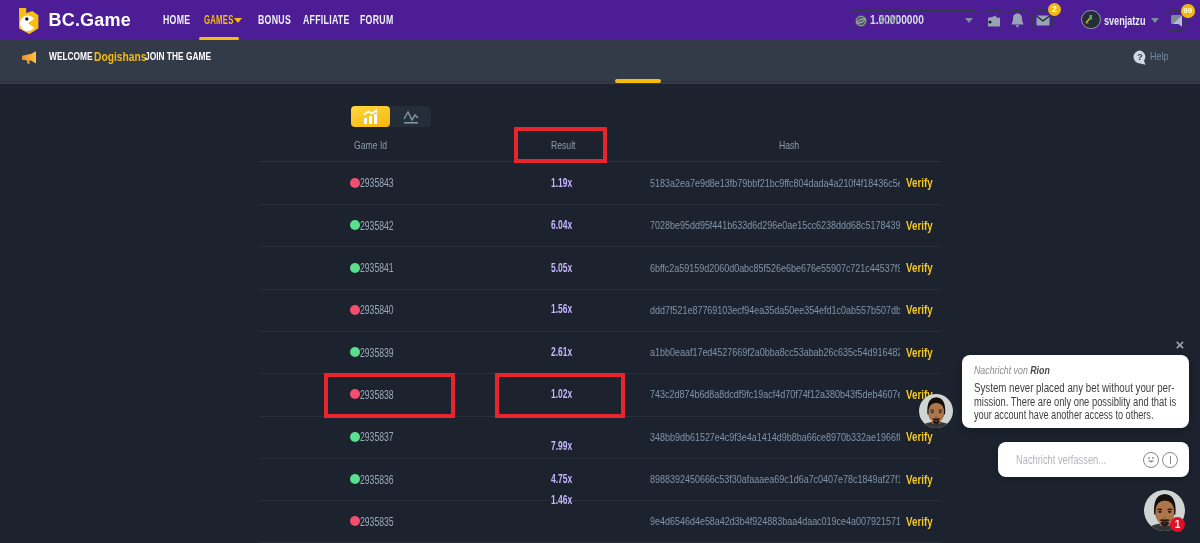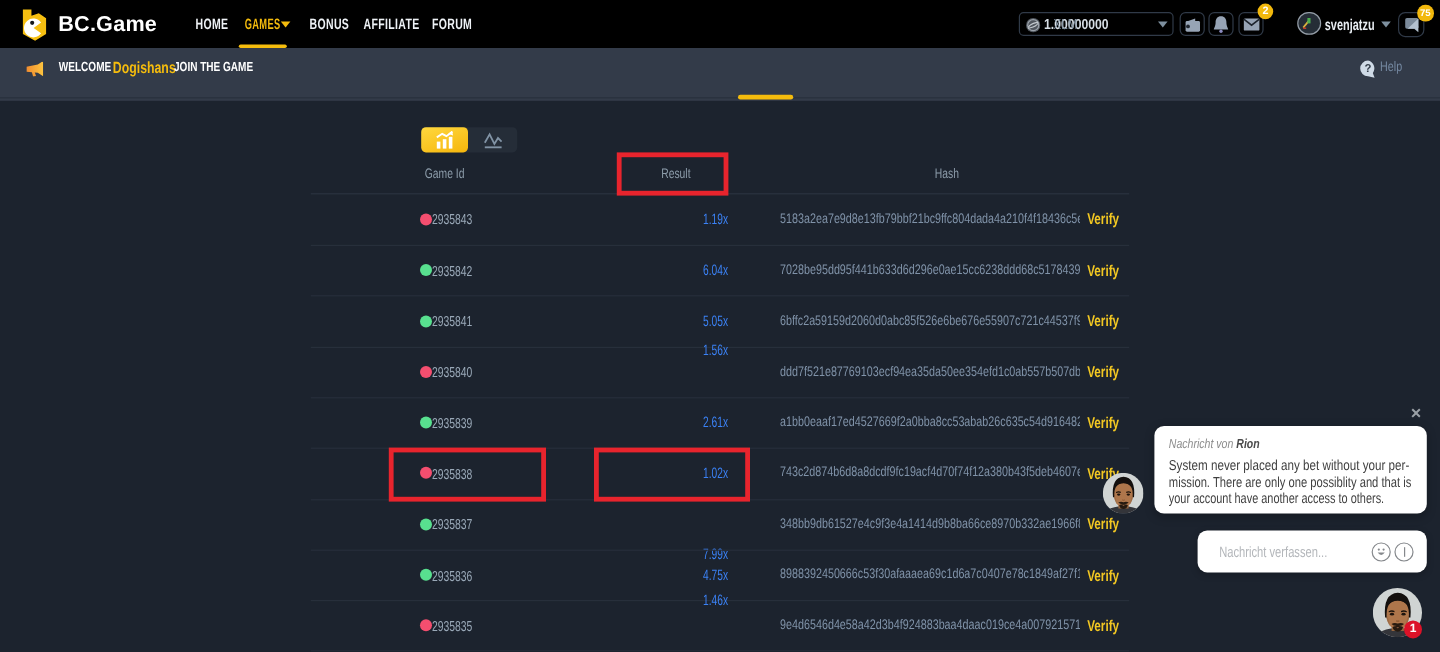--- a/index.html
+++ b/index.html
@@ -2,21 +2,21 @@
 <html><head>
 <meta charset="utf-8">
 <style>
   * { margin:0; padding:0; box-sizing:border-box; }
   html,body { width:1200px; height:543px; overflow:hidden; }
   body { font-family:"Liberation Sans", sans-serif; background:#1c232e; position:relative; }
   .abs { position:absolute; }
   .sx { display:inline-block; transform-origin:left center; white-space:nowrap; }
 
   
-  #navbar { position:absolute; left:0; top:0; width:1200px; height:40px; background:#000000; }
+  #navbar { position:absolute; left:0; top:0; width:1200px; height:40px; background:#4c1d95; }
   #logotext { position:absolute; left:48.5px; top:0; height:40px; line-height:41px; font-size:18px; font-weight:bold; color:#fff; letter-spacing:0.2px; }
   .navlink { position:absolute; top:0; height:40px; line-height:41px; font-size:12.5px; font-weight:bold; color:#eef2f6; letter-spacing:0.4px;text-align:right; }
   .navlink .sx { transform:scaleX(0.70); }
   #nav-games { color:#f5bc0d; }
   #games-underline { position:absolute; left:198.5px; top:37px; width:40px; height:3px; background:#f5bc0d; border-radius:1.5px; }
   .caret { display:inline-block; width:0; height:0; border-left:4px solid transparent; border-right:4px solid transparent; border-top:5px solid #f5bc0d; }
   .caret-gray { border-top-color:#7e909f; }
 
   #pill { position:absolute; left:849px; top:10px; width:129px; height:19.5px; border:1px solid #303a48; border-radius:4px; }
   #balance { position:absolute; left:870px; top:0px; height:40px; line-height:41px; font-size:12px; font-weight:bold; color:#d7dee5; }
@@ -47,21 +47,21 @@
   .th { position:absolute; font-size:11.5px; color:#8d9dab; }
   .th .sx { transform:scaleX(0.75); }
   #thead-line { position:absolute; left:259px; top:161px; width:682px; height:1px; background:#2b3440; }
   .rowsep { position:absolute; left:259px; width:682px; height:1px; background:#272f3b; }
 
   .dot { position:absolute; width:10px; height:10px; border-radius:50%; }
   .dot.red { background:#f44e6f; }
   .dot.green { background:#58e08f; }
   .gid { position:absolute; left:360px; font-size:12px; color:#9aa9b8; }
   .gid .sx { transform:scaleX(0.72); }
-  .res { position:absolute; left:512px; width:100px; text-align:right; font-size:12.5px; font-weight:normal; color:#3b82f6; }
+  .res { position:absolute; left:512px; width:100px; text-align:center; font-size:12.5px; font-weight:bold; color:#c4b5fd; }
   .res .sx { transform:scaleX(0.68); transform-origin:center; }
   .hash { position:absolute; left:650px; width:250px; overflow:hidden; white-space:nowrap; font-size:11.5px; color:#8093a9; }
   .hash .sx { transform:scaleX(0.78); }
   .verify { position:absolute; left:906px; font-size:13px; font-weight:bold; color:#f3c822; }
   .verify .sx { transform:scaleX(0.75); }
 
   .redrect { position:absolute; border:4px solid #e8242d; }
 
   
   #chat-close { position:absolute; left:1172px; top:337px; width:16px; height:16px; color:#9aa0a6; font-size:15px; line-height:16px; text-align:center; font-weight:bold; }
@@ -135,21 +135,21 @@
   <div id="username"><span class="sx">svenjatzu</span></div>
   <span class="caret caret-gray abs" style="left:1150.5px;top:18px"></span>
 
   <div class="iconbox" style="left:1164.6px;width:22px;height:21px;border-radius:6px;">
     <svg class="abs" style="left:4px;top:3.5px" width="13" height="13" viewBox="0 0 13 13">
       <path d="M1 2.5 Q1 1 2.5 1 L10.5 1 Q12 1 12 2.5 L12 8.5 Q12 10 10.5 10 L2.5 10 Q1 10 1 8.5 Z" fill="#7b8a9a"></path>
       <path d="M12 1.5 L12 8.5 Q12 10 10.5 10 L3 10 Z" fill="#b3c1cf"></path>
       <path d="M8.5 10 L12 12.8 L12 8 Z" fill="#b3c1cf"></path>
     </svg>
   </div>
-  <div class="badge" style="left:1181px;top:4px;width:13.5px;height:13.5px;font-size:8px;line-height:13px;">75</div>
+  <div class="badge" style="left:1181px;top:4px;width:13.5px;height:13.5px;font-size:8px;line-height:13px;">99</div>
 </div>
 
 <div id="announce">
   <svg class="abs" style="left:22px;top:10.5px" width="14" height="13" viewBox="0 0 14 13">
     <defs>
         <linearGradient id="mg" x1="0" y1="0" x2="1" y2="0">
       <stop offset="0" stop-color="#f08c30"></stop>
           <stop offset="1" stop-color="#fdc43f"></stop>
     </linearGradient>
       </defs>
@@ -204,39 +204,39 @@
 <div class="verify" style="top:217.7px"><span class="sx">Verify</span></div>
 <div class="rowsep" style="top:246.3px"></div>
 <div class="dot green" style="left:349.5px;top:262.5px"></div>
 <div class="gid" style="top:261.0px"><span class="sx">2935841</span></div>
 <div class="res" style="top:260.5px"><span class="sx">5.05x</span></div>
 <div class="hash" style="top:261.5px"><span class="sx">6bffc2a59159d2060d0abc85f526e6be676e55907c721c44537f9e</span></div>
 <div class="verify" style="top:260.0px"><span class="sx">Verify</span></div>
 <div class="rowsep" style="top:288.6px"></div>
 <div class="dot red" style="left:349.5px;top:304.8px"></div>
 <div class="gid" style="top:303.3px"><span class="sx">2935840</span></div>
-<div class="res" style="top:285px"><span class="sx">1.56x</span></div>
+<div class="res" style="top:302px"><span class="sx">1.56x</span></div>
 <div class="hash" style="top:303.8px"><span class="sx">ddd7f521e87769103ecf94ea35da50ee354efd1c0ab557b507db4e</span></div>
 <div class="verify" style="top:302.3px"><span class="sx">Verify</span></div>
 <div class="rowsep" style="top:330.9px"></div>
 <div class="dot green" style="left:349.5px;top:347.1px"></div>
 <div class="gid" style="top:345.6px"><span class="sx">2935839</span></div>
 <div class="res" style="top:345.1px"><span class="sx">2.61x</span></div>
 <div class="hash" style="top:346.1px"><span class="sx">a1bb0eaaf17ed4527669f2a0bba8cc53abab26c635c54d916482ce</span></div>
 <div class="verify" style="top:344.6px"><span class="sx">Verify</span></div>
 <div class="rowsep" style="top:373.2px"></div>
 <div class="dot red" style="left:349.5px;top:389.4px"></div>
 <div class="gid" style="top:387.9px"><span class="sx">2935838</span></div>
 <div class="res" style="top:387.4px"><span class="sx">1.02x</span></div>
 <div class="hash" style="top:388.4px"><span class="sx">743c2d874b6d8a8dcdf9fc19acf4d70f74f12a380b43f5deb4607e</span></div>
 <div class="verify" style="top:386.9px"><span class="sx">Verify</span></div>
 <div class="rowsep" style="top:415.5px"></div>
 <div class="dot green" style="left:349.5px;top:431.7px"></div>
 <div class="gid" style="top:430.2px"><span class="sx">2935837</span></div>
-<div class="res" style="top:455px"><span class="sx">7.99x</span></div>
+<div class="res" style="top:439px"><span class="sx">7.99x</span></div>
 <div class="hash" style="top:430.7px"><span class="sx">348bb9db61527e4c9f3e4a1414d9b8ba66ce8970b332ae1966f8ee</span></div>
 <div class="verify" style="top:429.2px"><span class="sx">Verify</span></div>
 <div class="rowsep" style="top:457.8px"></div>
 <div class="dot green" style="left:349.5px;top:474.0px"></div>
 <div class="gid" style="top:472.5px"><span class="sx">2935836</span></div>
 <div class="res" style="top:472.0px"><span class="sx">4.75x</span></div>
 <div class="hash" style="top:473.0px"><span class="sx">8988392450666c53f30afaaaea69c1d6a7c0407e78c1849af27f1e</span></div>
 <div class="verify" style="top:471.5px"><span class="sx">Verify</span></div>
 <div class="rowsep" style="top:500.1px"></div>
 <div class="dot red" style="left:349.5px;top:516.3px"></div>

